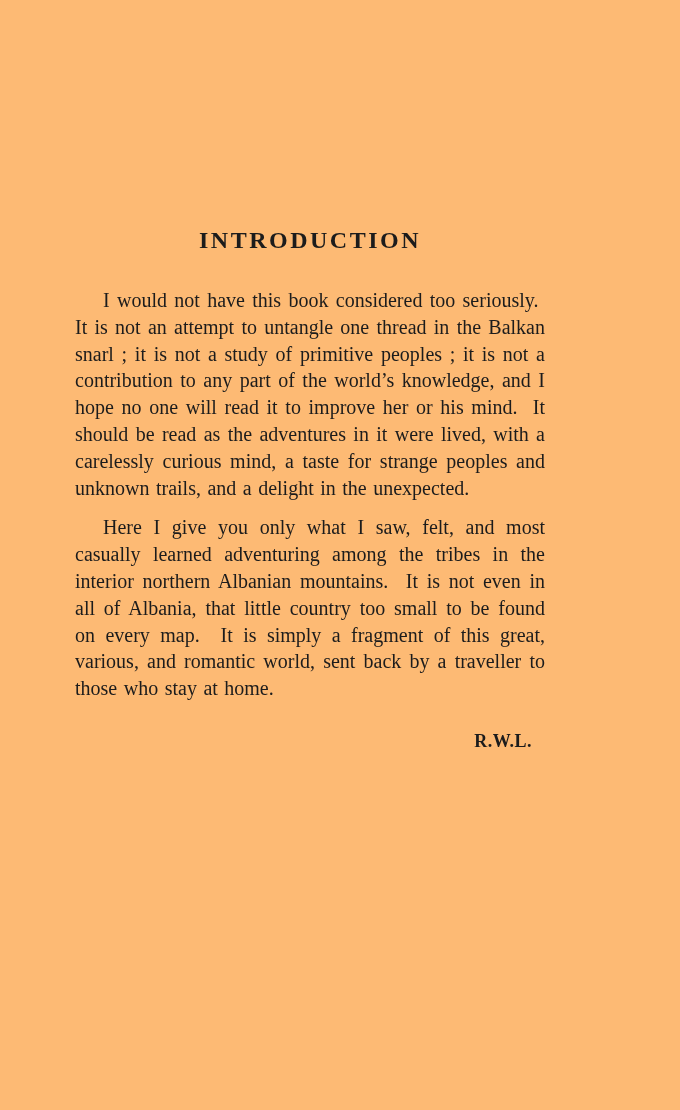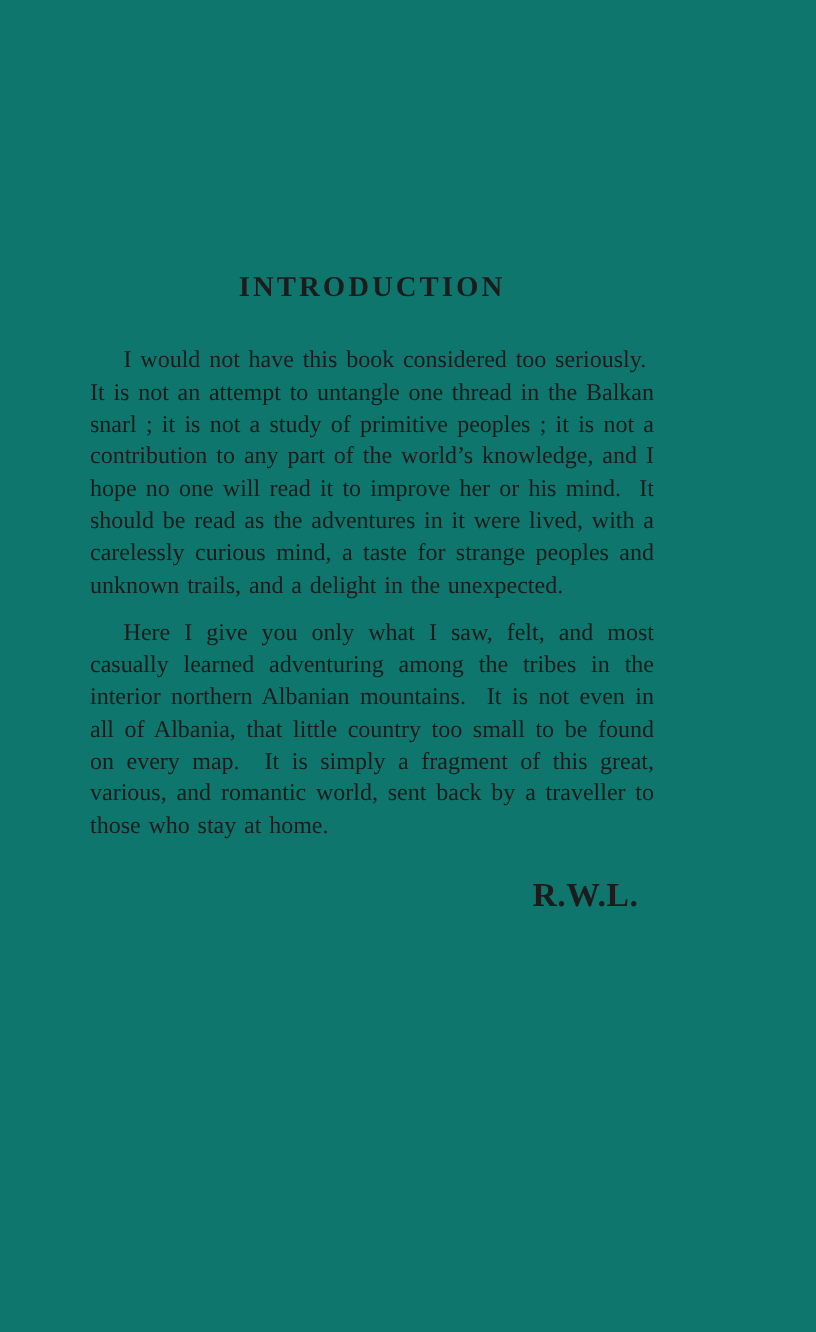--- a/index.html
+++ b/index.html
@@ -40,28 +40,28 @@
     font-size: 20px;
     line-height: 26.8px;
     text-align: justify;
     text-indent: 28px;
     word-spacing: 1.5px;
   }
   .signature {
     margin-top: 29px;
     padding-right: 26px;
     text-align: right;
-    font-size: 28px;
+    font-size: 18px;
     font-weight: bold;
     letter-spacing: 0.5px;
   }
 </style>
 </head>
 <body style="background: rgb(254, 253, 251);">
 
-<div class="page" style="background: #0f766e; color: rgb(28, 28, 28);">
+<div class="page" style="background: #fdba74; color: rgb(28, 28, 28);">
   <div class="content">
     <h1 class="title">INTRODUCTION</h1>
     <p class="para">I would not have this book considered too seriously.&nbsp; It is not an attempt to untangle one thread in the Balkan snarl&nbsp;; it is not a study of primitive peoples&nbsp;; it is not a contribution to any part of the world’s knowledge, and I hope no one will read it to improve her or his mind.&nbsp; It should be read as the adventures in it were lived, with a carelessly curious mind, a taste for strange peoples and unknown trails, and a delight in the unexpected.</p>
     <p class="para">Here I give you only what I saw, felt, and most casually learned adventuring among the tribes in the interior northern Albanian mountains.&nbsp; It is not even in all of Albania, that little country too small to be found on every map.&nbsp; It is simply a fragment of this great, various, and romantic world, sent back by a traveller to those who stay at home.</p>
     <div class="signature">R.W.L.</div>
   </div>
 </div>
 
 </body></html>

